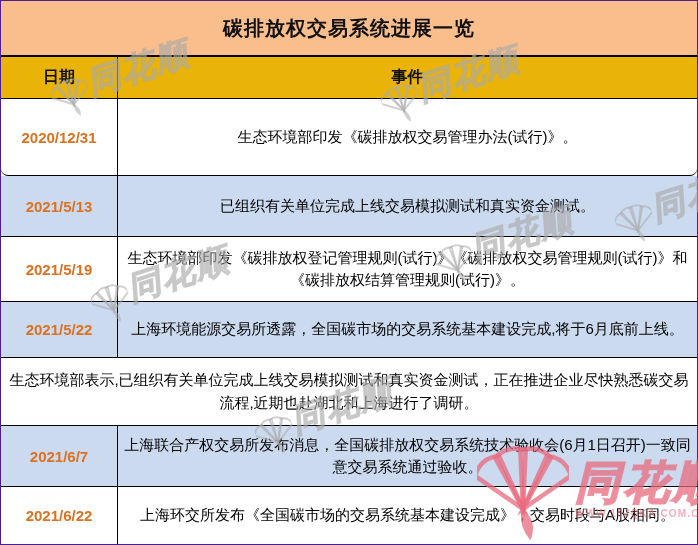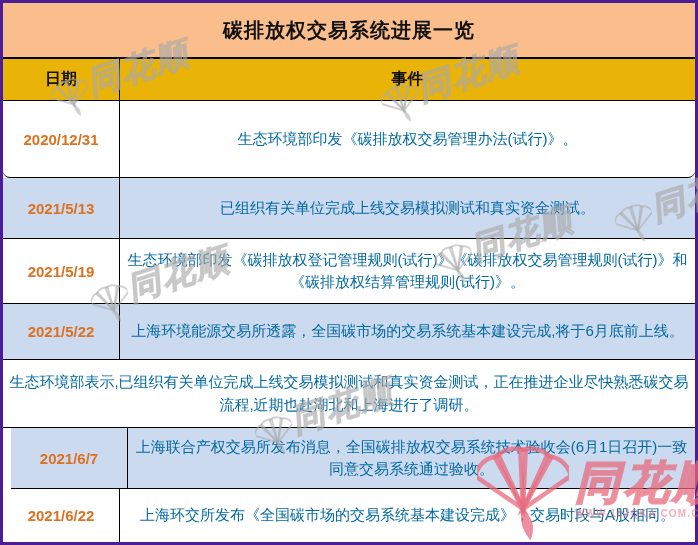--- a/index.html
+++ b/index.html
@@ -7,21 +7,21 @@
     position:relative;
     width:698px;height:545px;
     overflow:hidden;
     font-family:"Liberation Sans","DejaVu Sans",sans-serif;
     background:#fff;
     box-sizing:border-box;
   }
   .tbl{
     position:absolute;inset:0;
     display:flex;flex-direction:column;
-    border:3px solid #4c1d95;
+    border:1px solid #4c1d95;
     box-sizing:border-box;
   }
   .title-row{
     height:54px;flex:0 0 54px;
     background:#F9BE8C;
     border-bottom:2px solid #000;
     display:flex;align-items:center;justify-content:center;
     font-size:20px;font-weight:700;color:#111;
     letter-spacing:1px;
   }
@@ -32,37 +32,37 @@
     display:flex;
   }
   .row{display:flex;border-bottom:1px solid #000;}
   .row:last-child{border-bottom:none;flex:1 1 auto;border-radius:12px;}
   .row.alt{background:#CBDAEF;}
   .r1{flex:0 0 76px;border-radius:7px;}
   .r2{flex:0 0 60px;}
   .r3{flex:0 0 64px;}
   .r4{flex:0 0 55px;}
   .r5{flex:0 0 67px;}
-  .r6{flex:0 0 60px;margin-left:8px;}
+  .r6{flex:0 0 60px;}
   .date-col{
     width:117px;flex:0 0 117px;
     border-right:1px solid #000;
     display:flex;align-items:center;justify-content:center;
     box-sizing:border-box;
   }
   .event-col{
     flex:1 1 auto;
     display:flex;align-items:center;justify-content:center;
     text-align:center;
     padding:4px 6px;
     box-sizing:border-box;
   }
   .th{font-size:16px;font-weight:700;color:#111;}
   .date-text{font-size:15px;font-weight:700;color:#DD711F;white-space:nowrap;}
-  .event-text{font-size:15px;line-height:1.5;color:#0369a1;}
+  .event-text{font-size:15px;line-height:1.5;color:#000000;}
   
   .wm-layer{position:absolute;inset:0;pointer-events:none;z-index:5;}
   .wm{position:absolute;display:flex;align-items:flex-end;}
   .wm-gray{transform:rotate(-18deg);}
   .wm-gray .wm-text{
     font-size:33px;font-weight:700;font-style:italic;
     letter-spacing:2px;white-space:nowrap;
     color:rgba(195,195,195,0.25);
     -webkit-text-stroke:1.2px rgba(165,165,165,0.55);
   }

